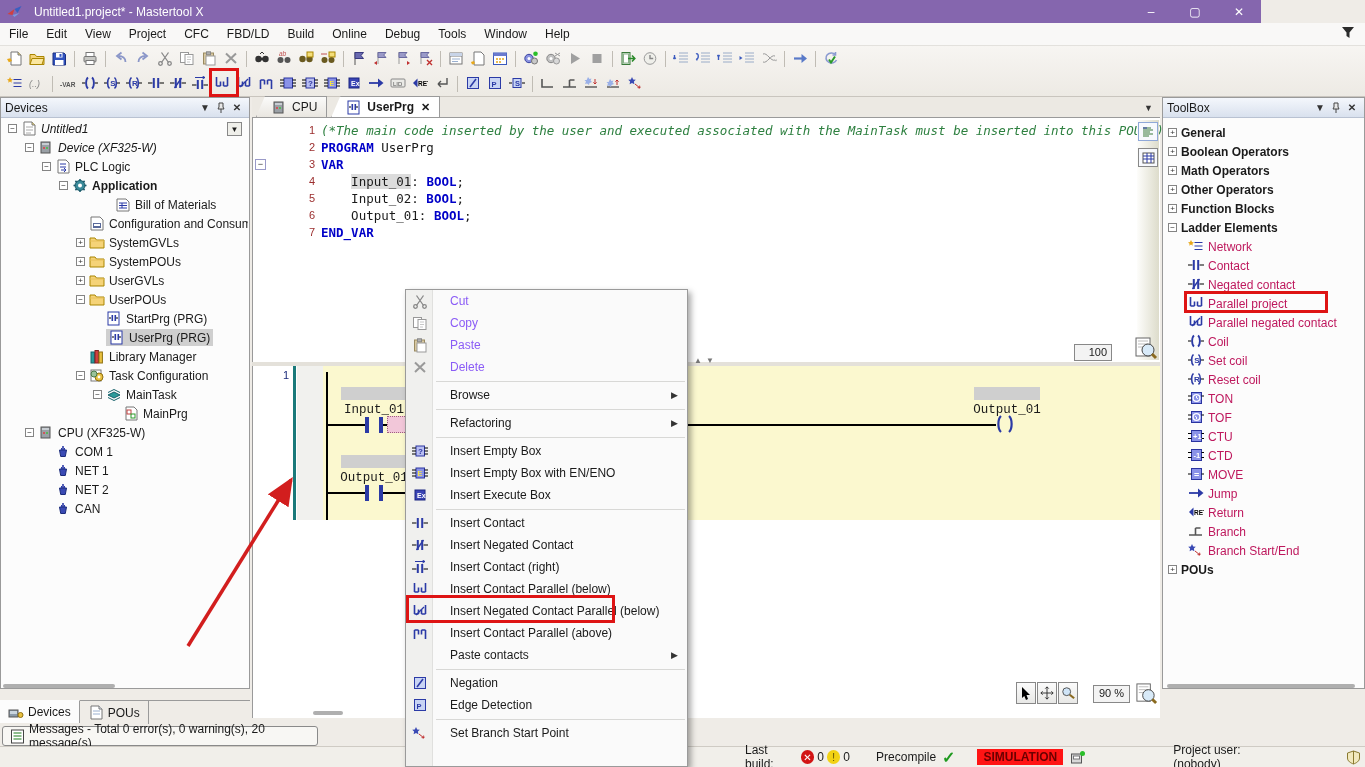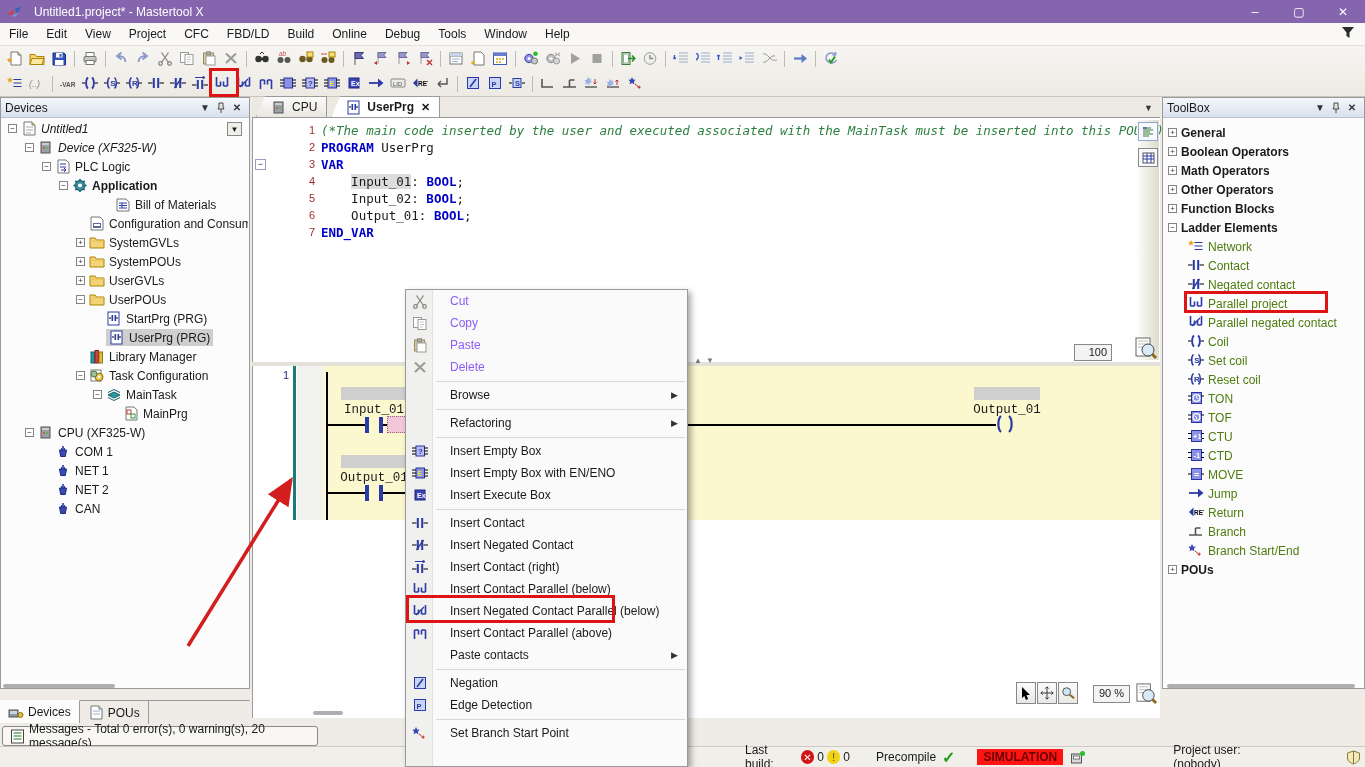--- a/index.html
+++ b/index.html
@@ -1,21 +1,21 @@
 <!DOCTYPE html>
 <html><head>
 <meta charset="utf-8">
 <style>
   * { margin:0; padding:0; box-sizing:border-box; }
   html,body { width:1365px; height:767px; overflow:hidden; }
   body { font-family:"Liberation Sans", sans-serif; font-size:12px; color:#1a1a1a; background:#EFECE7; position:relative; }
   .abs { position:absolute; }
 
   
-  #titlebar { left:0; top:0; width:1365px; height:23px; background:#8566AE; color:#fff; display:flex; align-items:center; }
+  #titlebar { left:0; top:0; width:1261px; height:23px; background:#8566AE; color:#fff; display:flex; align-items:center; }
   #titlebar .t-title { margin-left:8px; font-size:12px; }
   #win-btns { position:absolute; right:0; top:0; height:23px; display:flex; }
   .win-btn { width:44px; height:23px; display:flex; align-items:center; justify-content:center; color:#fff; font-size:12px; }
 
   
   #menubar { left:0; top:23px; width:1365px; height:23px; background:#F9F8F7; display:flex; align-items:center; border-bottom:1px solid #E3E1DD; }
   .menu-item { padding:3px 9px; }
   #funnel { position:absolute; right:10px; top:26px; }
 
   
@@ -92,21 +92,21 @@
   .cm-ic { width:27px; display:flex; align-items:center; justify-content:center; flex:none; }
   .cm-lbl { margin-left:17px; }
   .cm-item.dis .cm-lbl { color:#8b5cf6; }
   .cm-sub { position:absolute; right:9px; font-size:9px; color:#333; }
   .cm-sep { height:6px; position:relative; }
   .cm-sep::after { content:""; position:absolute; left:30px; right:2px; top:3px; border-top:1px solid #D8D8D6; }
 
   
   .tbx-row { height:19px; display:flex; align-items:center; white-space:nowrap; position:relative; }
   .tbx-grp { font-weight:bold; }
-  .tbx-item { padding-left:24px; color:#4d7c0f; }
+  .tbx-item { padding-left:24px; color:#be185d; }
 
   
   #dev-tabs { left:0; top:700px; width:250px; height:23px; background:#EFECE7; display:flex; border-top:1px solid #9A9A9A; }
   .dtab { height:23px; display:flex; align-items:center; padding:0 8px; border-right:1px solid #9A9A9A; }
   .dtab.active { background:#FCFCFC; margin-top:-1px; border-top:1px solid #FCFCFC; }
   #messages-bar { left:2px; top:726px; width:316px; height:20px; border:1px solid #8A8A8A; border-radius:3px; background:#F8F7F4; display:flex; align-items:center; padding:0 6px; }
   #statusbar { left:0; top:746px; width:1365px; height:21px; background:#F1EFEA; border-top:1px solid #CFCBC4; display:flex; align-items:center; font-size:12px; }
   .badge-sim { background:#FF1414; color:#6B0000; font-weight:bold; padding:1px 6px; font-size:12px; }
   .dot-ic { width:14px; height:14px; border-radius:50%; display:inline-flex; align-items:center; justify-content:center; font-size:10px; color:#fff; margin:0 3px; }
 

